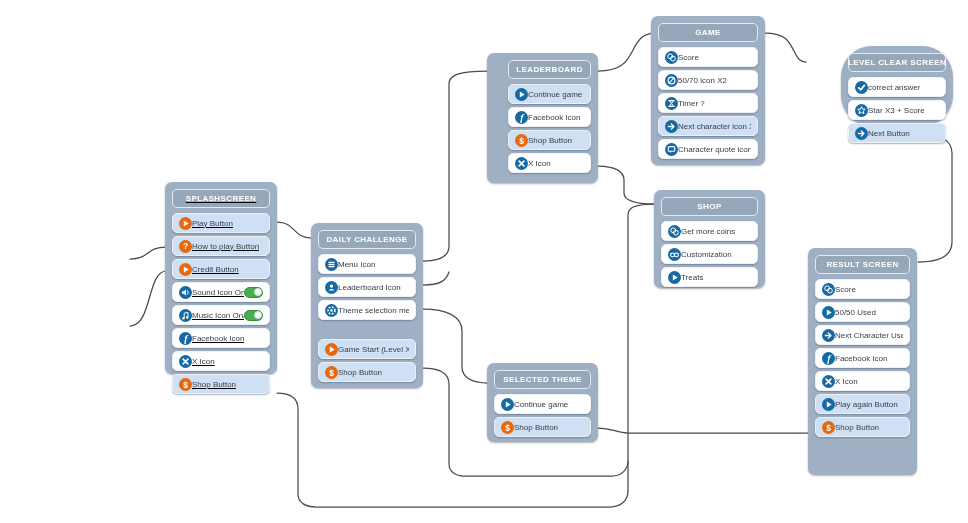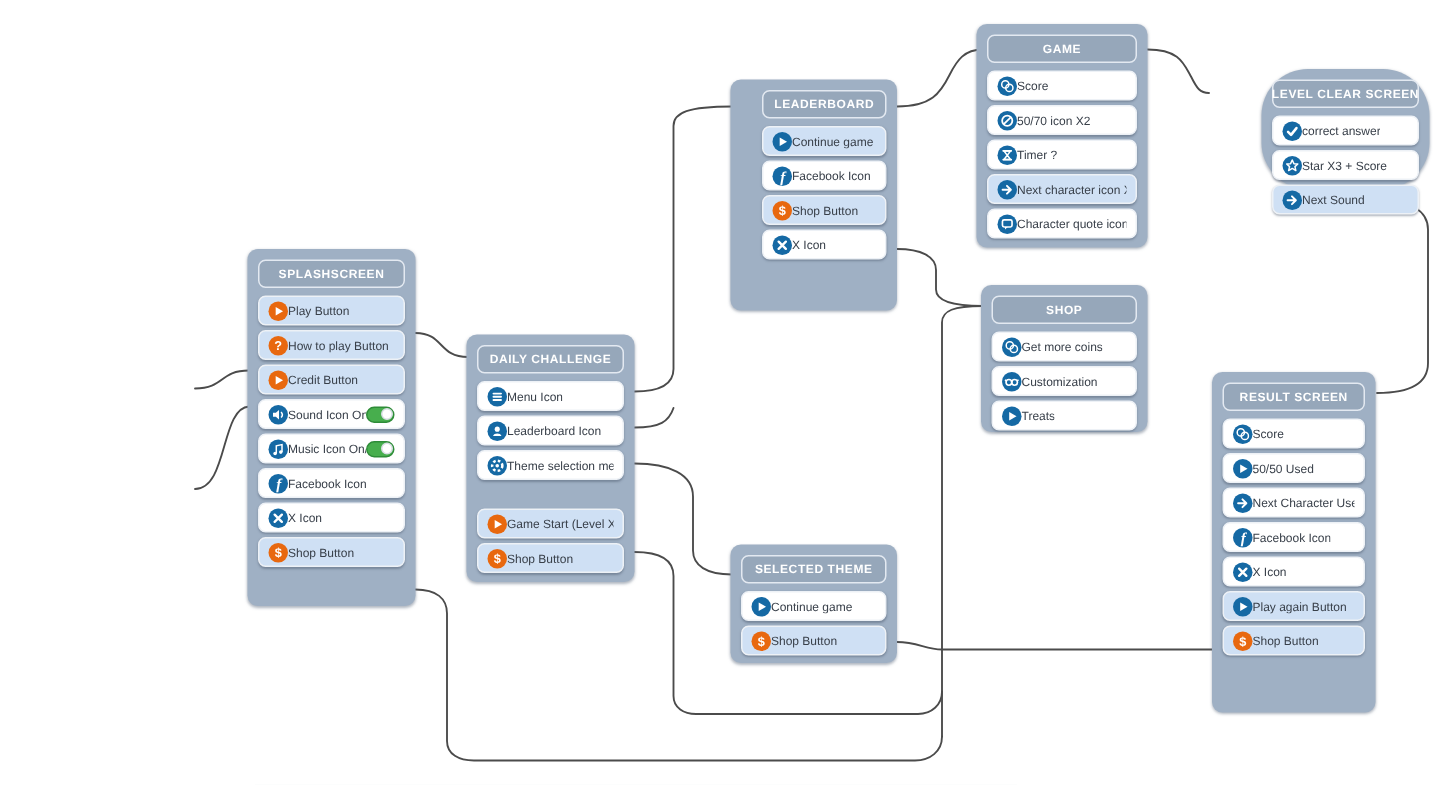--- a/index.html
+++ b/index.html
@@ -48,21 +48,21 @@
       <path d="M628,491 L628,215 C628,207 636,204 655,204" class="conn"></path>
       <path d="M598,166 C614,166 624,171 624,180 L624,193 C624,200 633,204 655,204" class="conn"></path>
       <path d="M598,428 C612,428 617,433 628,433 L808,433" class="conn"></path>
       <path d="M598,71 C621,71 627,62 633,50 C638,40 643,33 655,33" class="conn"></path>
       <path d="M765,33 C786,33 789,42 794,51 C798,59 800,62 806,62" class="conn"></path>
       <path d="M917,133 C941,133 952,141 952,153 L952,242 C952,255 941,262 918,262" class="conn"></path>
     </svg>
 
 
 
-  <div class="screen" style="left:165px;top:166px;width:112px;height:238px;">
+  <div class="screen" style="left:165px;top:182px;width:112px;height:192px;text-decoration:underline;">
     <div class="title">SPLASHSCREEN</div>
     <div class="rows">
         <div class="row hl">
           <span class="ic orange">
             <svg width="13" height="13" viewBox="0 0 13 13">
               <polygon points="4.8,3.6 9.7,6.5 4.8,9.4" fill="#fff"></polygon>
             </svg>
           </span>
           <span class="lbl">Play Button</span>
         </div>
@@ -176,21 +176,21 @@
           <span class="ic orange">
             <svg width="13" height="13" viewBox="0 0 13 13">
               <text x="6.5" y="9.6" text-anchor="middle" font-size="8.5" font-weight="bold" fill="#fff" font-family="Liberation Sans, sans-serif">$</text>
             </svg>
           </span>
           <span class="lbl">Shop Button</span>
         </div>
       </div>
   </div>
 
-  <div class="screen" style="left:487px;top:53px;width:111px;height:154px;padding-left:21px;">
+  <div class="screen" style="left:487px;top:53px;width:111px;height:130px;padding-left:21px;">
     <div class="title">LEADERBOARD</div>
     <div class="rows">
         <div class="row hl">
           <span class="ic blue">
             <svg width="13" height="13" viewBox="0 0 13 13">
               <polygon points="4.8,3.6 9.7,6.5 4.8,9.4" fill="#fff"></polygon>
             </svg>
           </span>
           <span class="lbl">Continue game</span>
         </div>
@@ -344,21 +344,21 @@
             </svg>
           </span>
           <span class="lbl">Star X3 + Score</span>
         </div>
         <div class="row hl">
           <span class="ic blue">
             <svg width="13" height="13" viewBox="0 0 13 13">
               <path d="M3.4,6.5 h5.2 M6.3,3.9 L8.9,6.5 L6.3,9.1" stroke="#fff" stroke-width="1.3" fill="none" stroke-linecap="round" stroke-linejoin="round"></path>
             </svg>
           </span>
-          <span class="lbl">Next Sound</span>
+          <span class="lbl">Next Button</span>
         </div>
       </div>
   </div>
 
   <div class="screen" style="left:808px;top:248px;width:109px;height:227px;">
     <div class="title">RESULT SCREEN</div>
     <div class="rows">
         <div class="row">
           <span class="ic blue">
             <svg width="13" height="13" viewBox="0 0 13 13">

